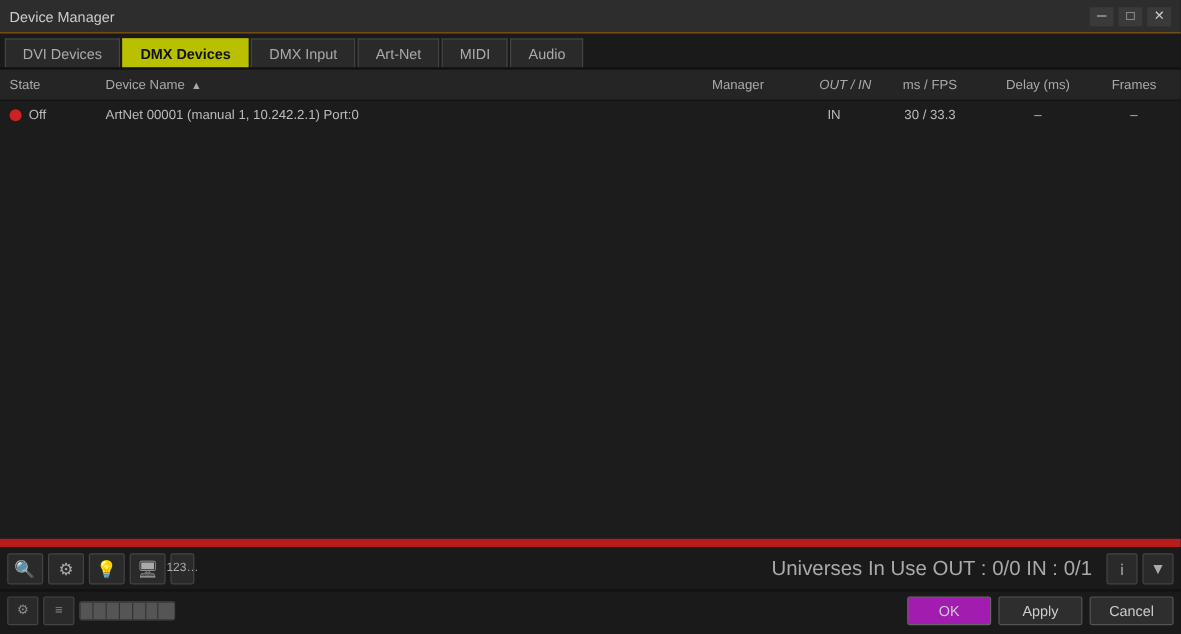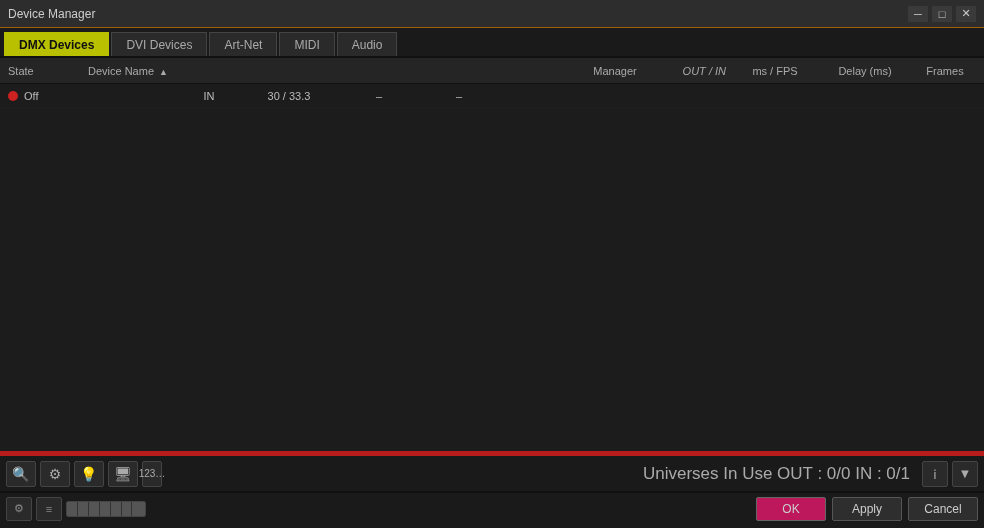--- a/index.html
+++ b/index.html
@@ -72,21 +72,21 @@
       color: #111;
       font-weight: bold;
       border-color: #b8c000;
     }
 
     
     .table-area {
       height: 398px;
       background: #1c1c1c;
       overflow: hidden;
-      border-bottom: 5px solid #b91c1c;
+      border-bottom: 7px solid #b91c1c;
     }
 
     
     .table-header {
       display: flex;
       align-items: center;
       height: 26px;
       background: #252525;
       border-bottom: 1px solid #111;
       padding: 0 4px;
@@ -234,42 +234,45 @@
       height: 24px;
       background: #2e2e2e;
       border: 1px solid #555;
       color: #ccc;
       font-size: 12px;
       cursor: pointer;
       border-radius: 2px;
       padding: 0 12px;
     }
     .dialog-btn.default-btn {
-      background: #be185d;
+      background: #a21caf;
       border-color: #666;
     }
   </style>
 </head>
 <body>
 
 <div class="title-bar">
   <span class="title-bar-title">Device Manager</span>
   <div class="title-bar-controls">
     <button class="title-bar-btn">─</button>
     <button class="title-bar-btn">□</button>
     <button class="title-bar-btn close">✕</button>
   </div>
 </div>
 
 <div class="tab-bar">
+  <div class="tab">
+    <span>DVI Devices</span>
+  </div>
   <div class="tab active">
     <span>DMX Devices</span>
   </div>
   <div class="tab">
-    <span>DVI Devices</span>
+    <span>DMX Input</span>
   </div>
   <div class="tab">
     <span>Art-Net</span>
   </div>
   <div class="tab">
     <span>MIDI</span>
   </div>
   <div class="tab">
     <span>Audio</span>
   </div>
@@ -300,20 +303,21 @@
     <div class="th th-frames">
       <span>Frames</span>
     </div>
   </div>
 
   <div class="table-row">
     <div class="td td-state">
       <span class="status-dot red"></span>
       <span>Off</span>
     </div>
+    <div class="td td-device">ArtNet 00001 (manual 1, 10.242.2.1) Port:0</div>
     <div class="td td-universe"></div>
     <div class="td td-outin" style="text-align:center;">IN</div>
     <div class="td th-fps" style="text-align:center;">30 / 33.3</div>
     <div class="td th-delay" style="text-align:center;">–</div>
     <div class="td th-frames" style="text-align:center;">–</div>
   </div>
 </div>
 
 <div class="bottom-toolbar">
   <button class="toolbar-btn">

